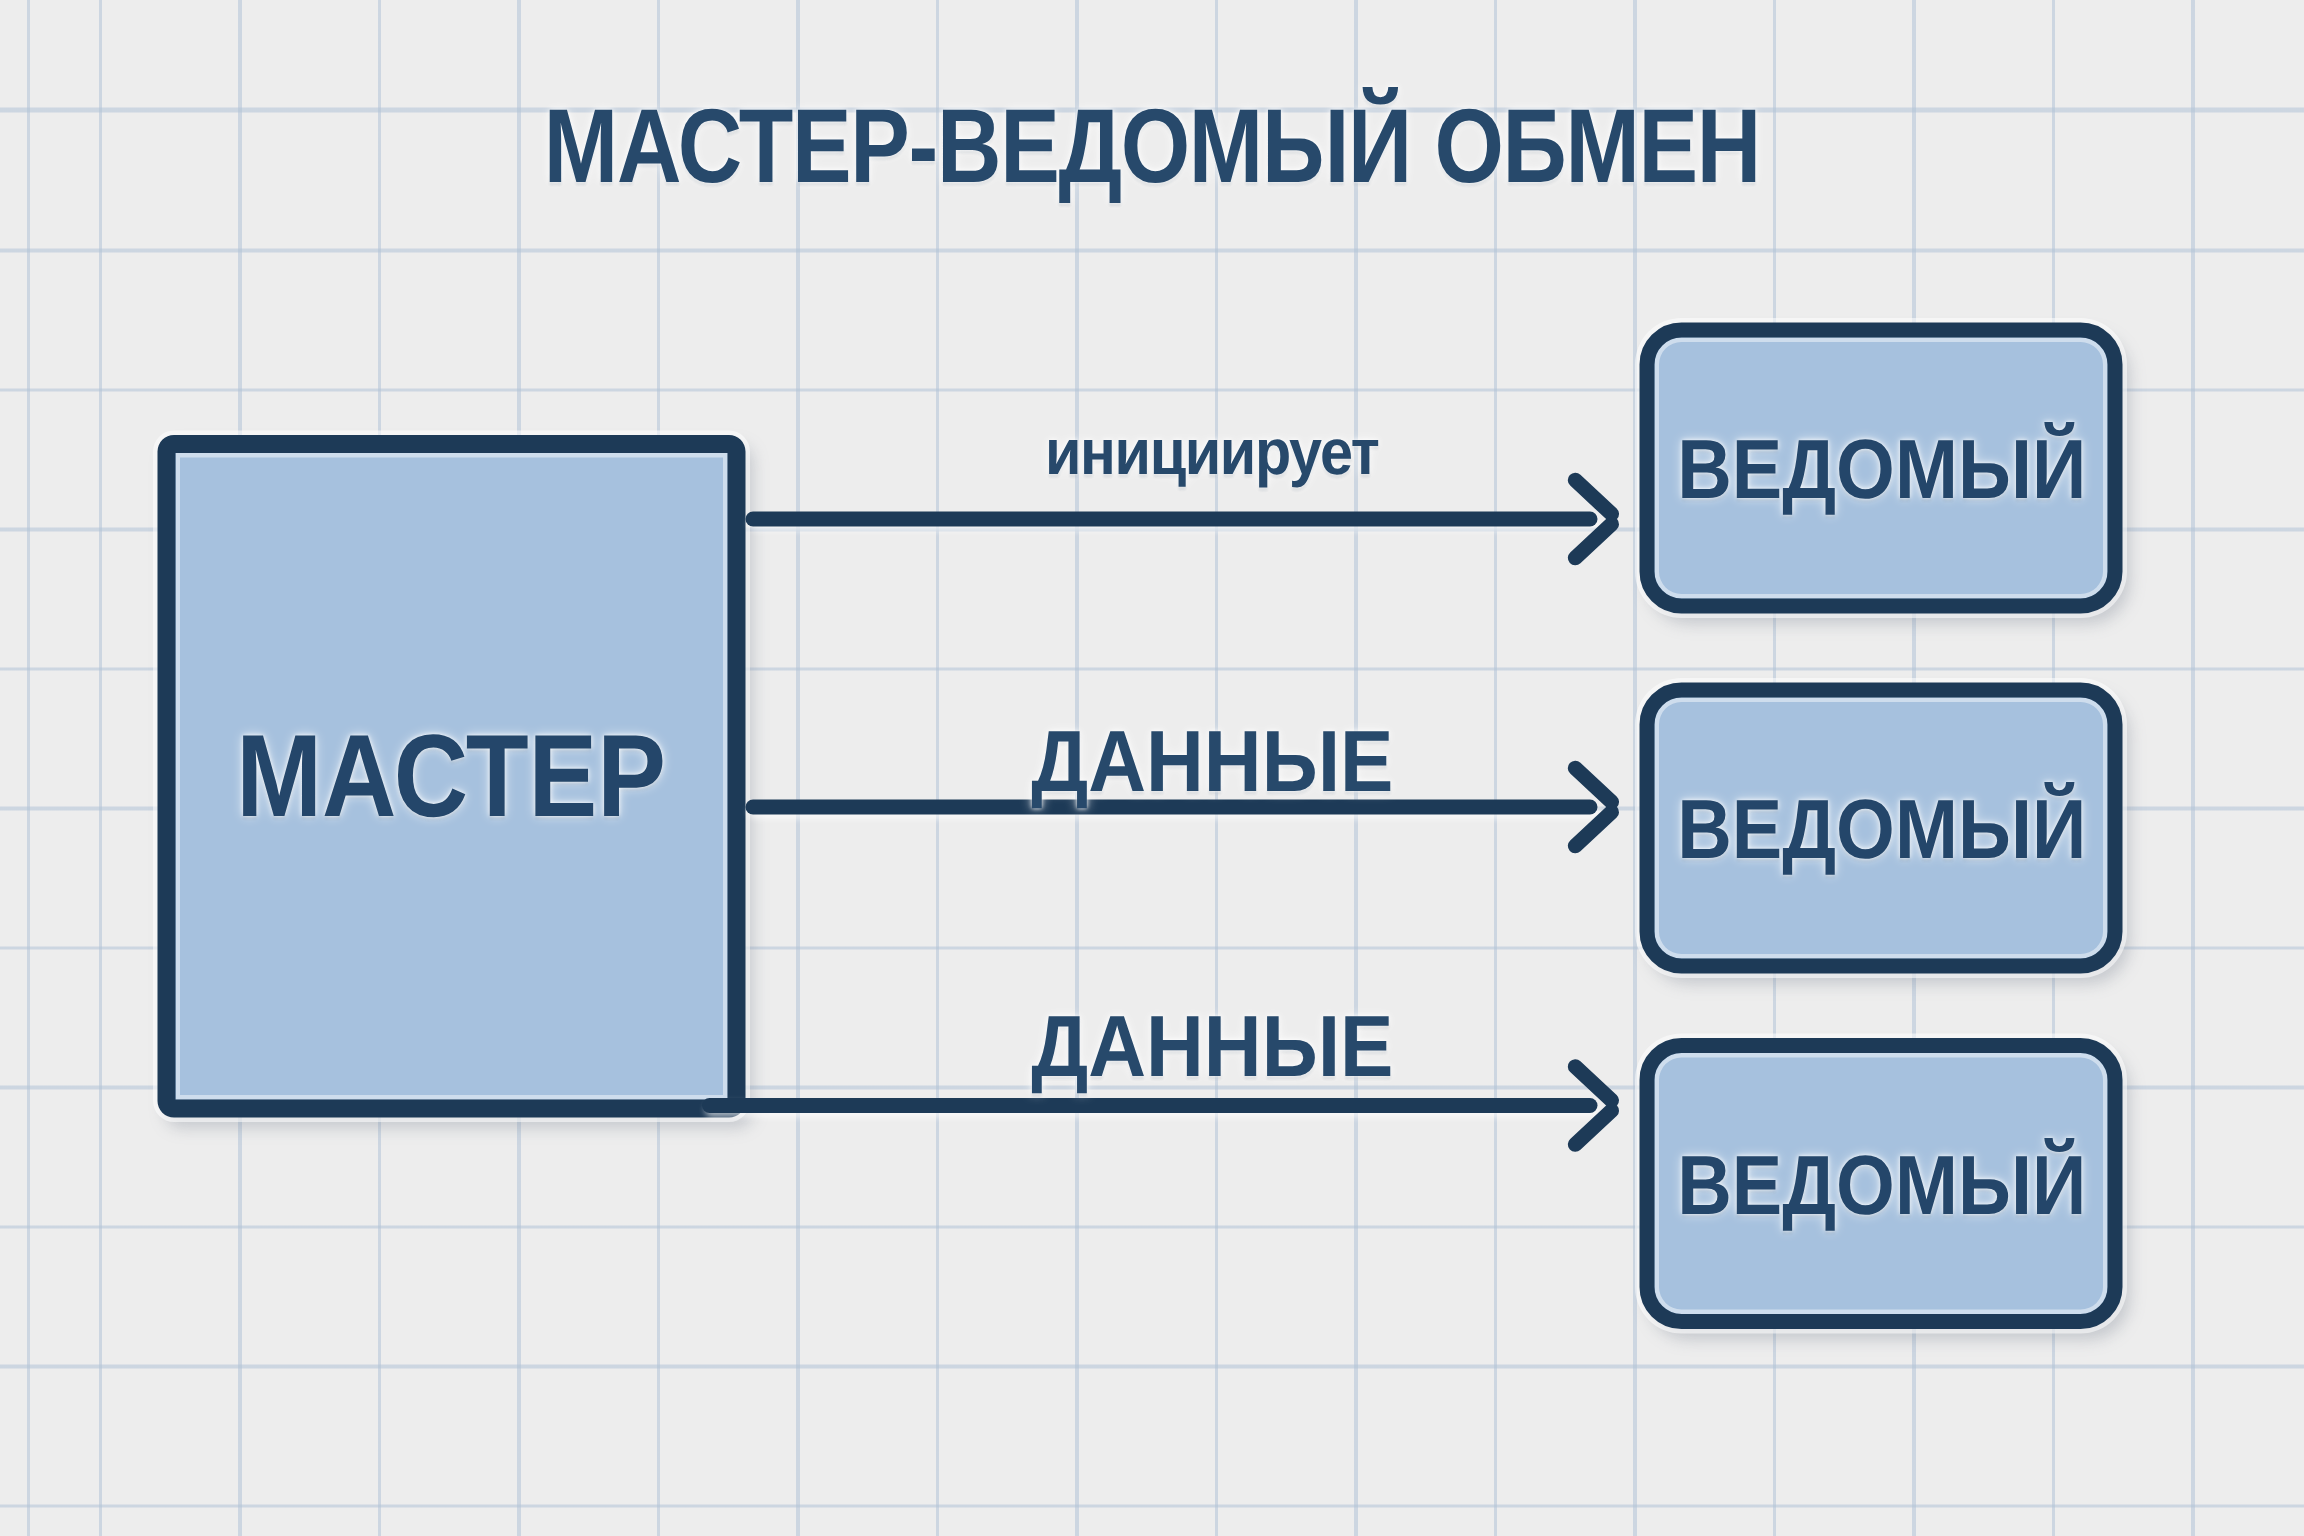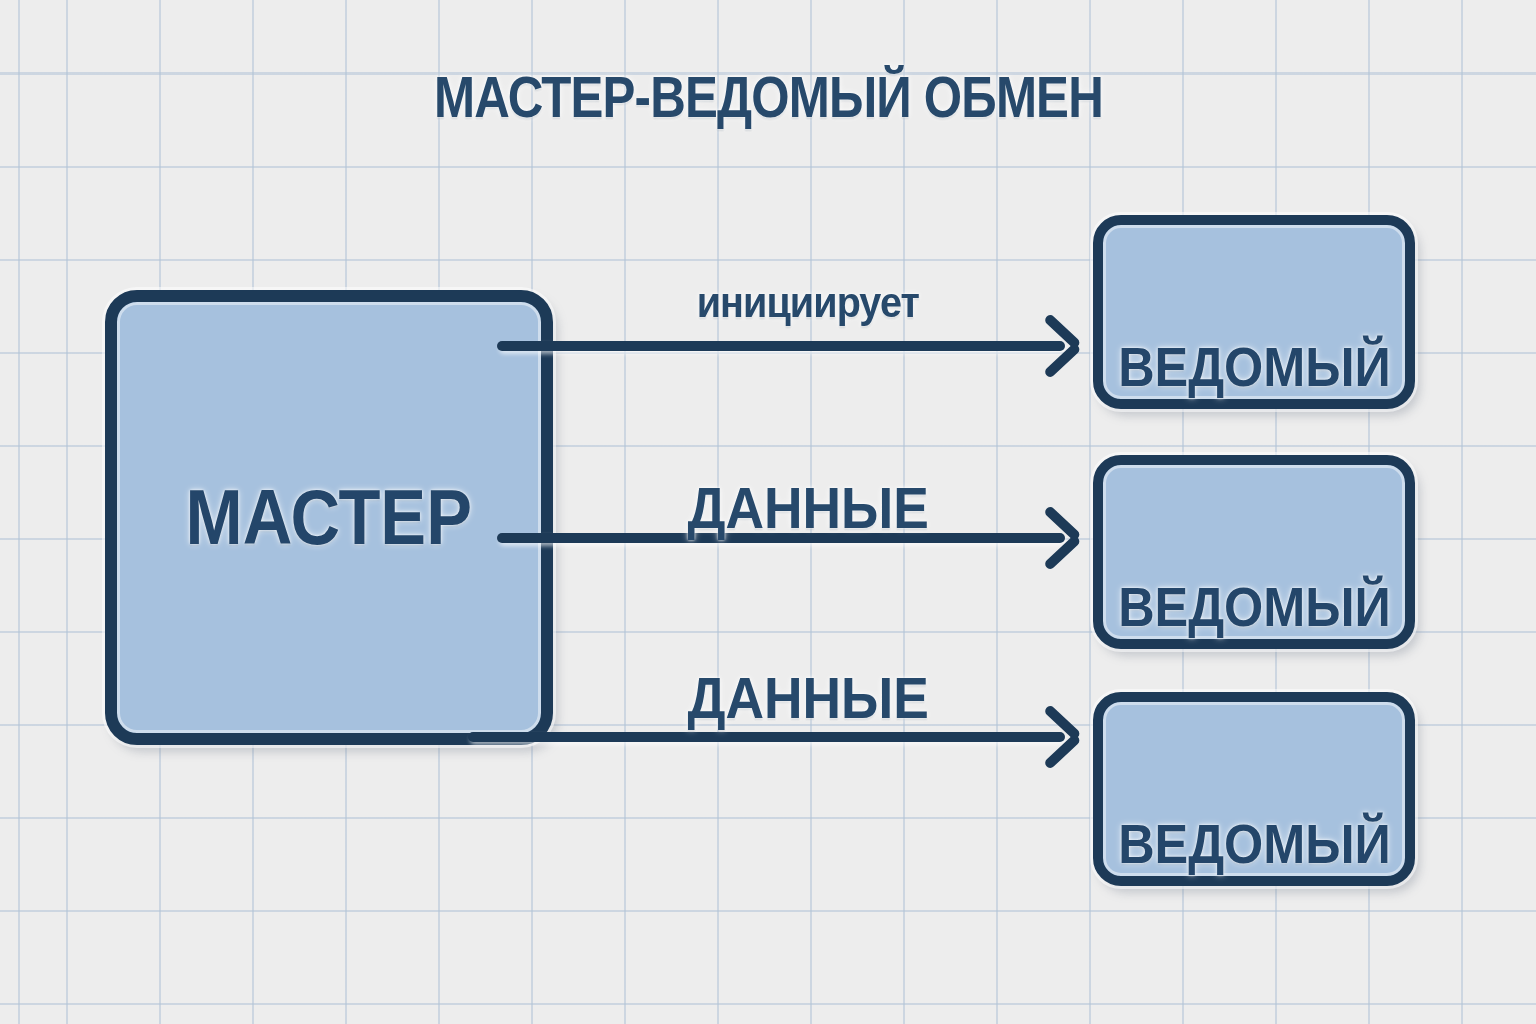--- a/index.html
+++ b/index.html
@@ -19,41 +19,41 @@
 
   .glow {
     text-shadow: 0 0 3px rgba(255,255,255,.95), 0 0 8px rgba(255,255,255,.7), 0 2px 2px rgba(40,60,85,.18);
   }
 
   
   .title {
     position: absolute;
     top: 61px; left: 0; width: 100%;
     text-align: center;
-    font-size: 58px; line-height: 72px;
+    font-size: 70px; line-height: 72px;
     color: #27496b;
     letter-spacing: -1px;
   }
   .tline { display: inline-block; transform: scaleX(.85); white-space: nowrap; }
 
   
   .node {
     position: absolute;
     box-sizing: border-box;
     background: #a6c1de;
     border: 12px solid #1d3a57;
     border-radius: 32px;
     display: flex; align-items: center; justify-content: center;
     box-shadow:
       0 0 0 3px rgba(255,255,255,.55),
       5px 7px 10px rgba(125,135,150,.35),
       inset 0 0 0 3px rgba(255,255,255,.45);
   }
-  .master { left: 105px; top: 290px; width: 448px; height: 455px; }
-  .slave  { left: 1093px; width: 322px; height: 194px; border-width: 10px; border-radius: 28px; align-items: flex-end; }
+  .master { left: 105px; top: 290px; width: 392px; height: 455px; border-radius: 11px; }
+  .slave  { left: 1093px; width: 322px; height: 194px; border-width: 10px; border-radius: 28px; }
   .slave-1 { top: 215px; }
   .slave-2 { top: 455px; }
   .slave-3 { top: 692px; }
 
   .node-label {
     color: #24466a;
     white-space: nowrap;
     transform: scaleX(.88);
   }
   .master .node-label { font-size: 78px; }

